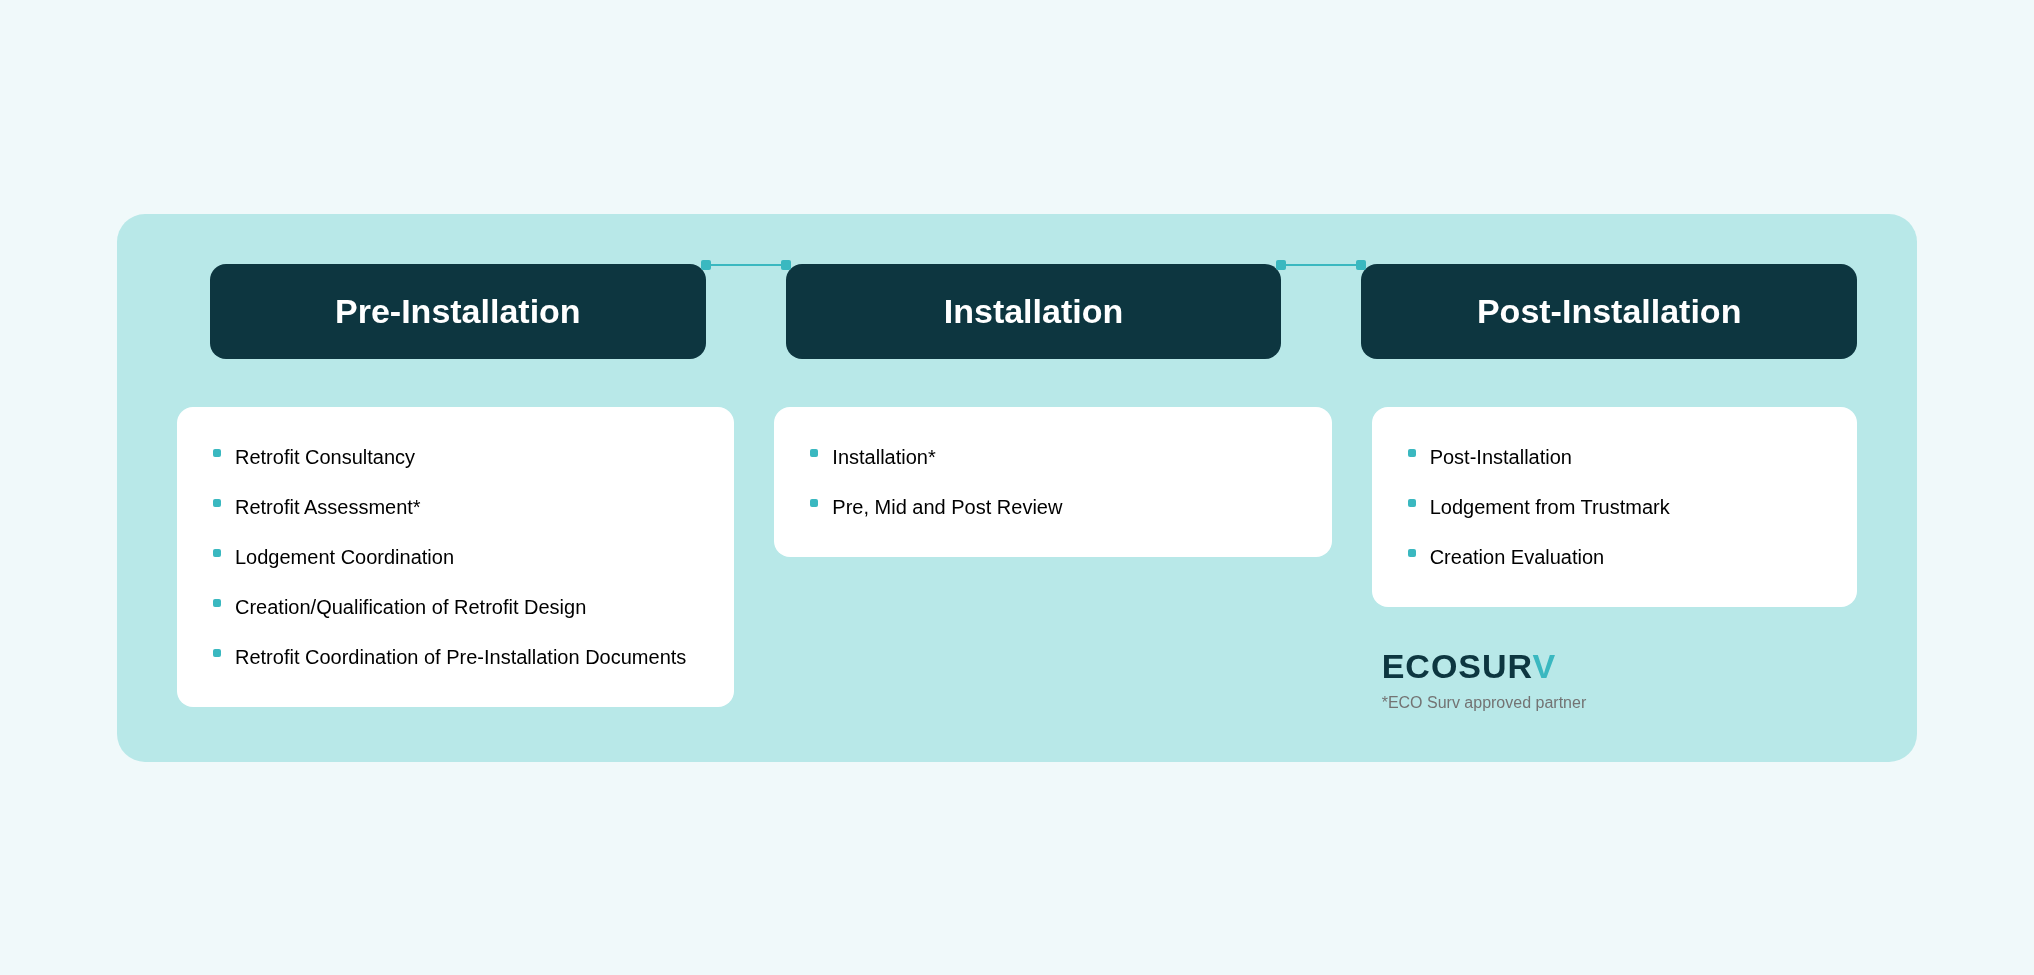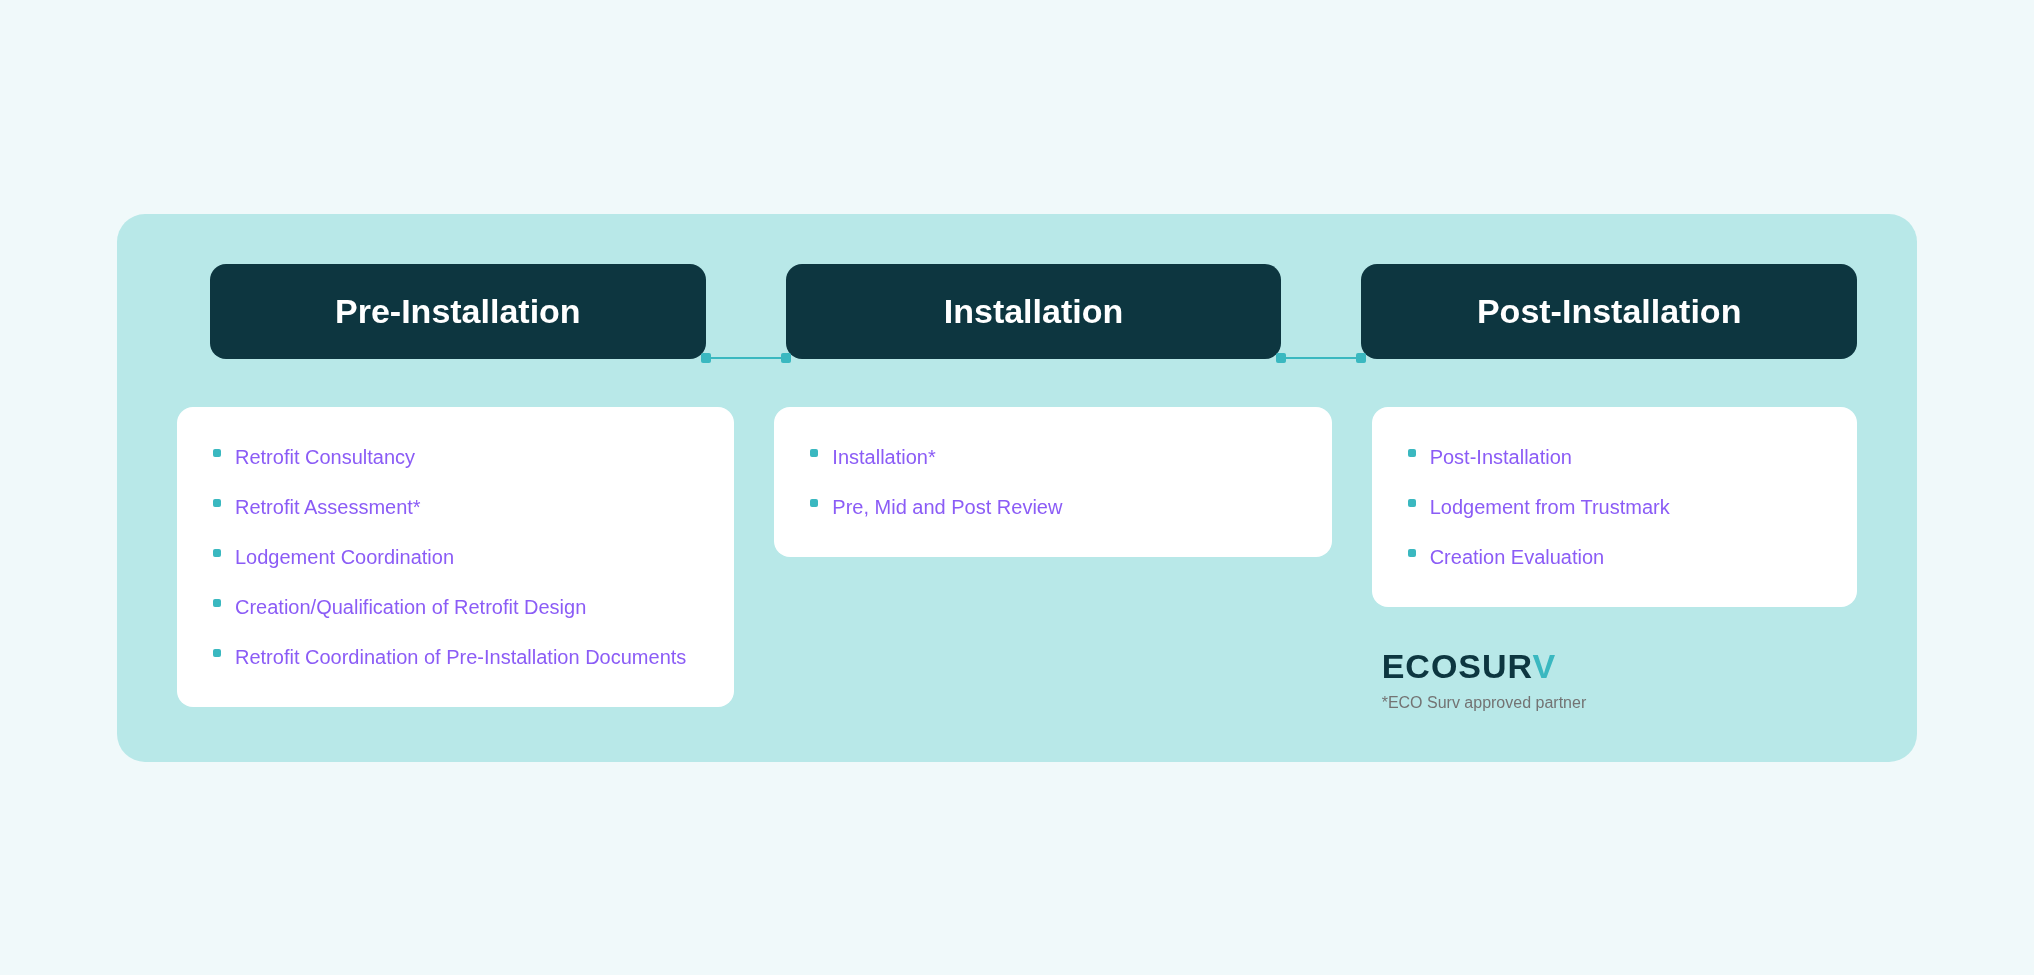--- a/index.html
+++ b/index.html
@@ -21,21 +21,21 @@
       background-color: #b8e8e8;
       border-radius: 28px;
       padding: 50px 60px 50px 60px;
       width: 1800px;
       max-width: 96vw;
     }
 
     
     .phases-row {
       display: flex;
-      align-items: flex-end;
+      align-items: flex-start;
       justify-content: space-between;
       margin-bottom: 48px;
       padding-left: 33px;
     }
 
     .phase-pill {
       background-color: #0d3640;
       border-radius: 16px;
       padding: 28px 50px;
       flex: 1;
@@ -100,21 +100,21 @@
     .content-list {
       list-style: none;
       padding: 0;
     }
 
     .content-list li {
       display: flex;
       align-items: flex-start;
       gap: 14px;
       margin-bottom: 22px;
-      color: #8b5cf6;
+      color: #000000;
       font-size: 20px;
       line-height: 1.4;
     }
 
     .content-list li:last-child {
       margin-bottom: 0;
     }
 
     .bullet {
       width: 8px;

